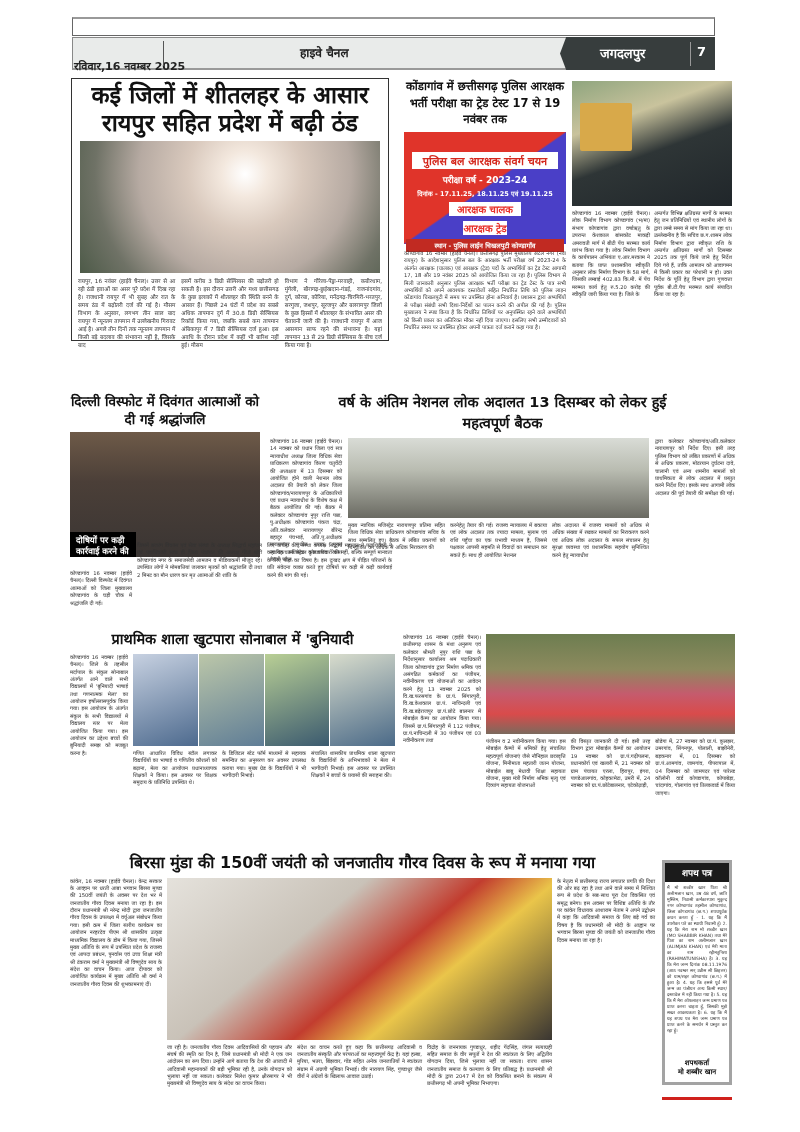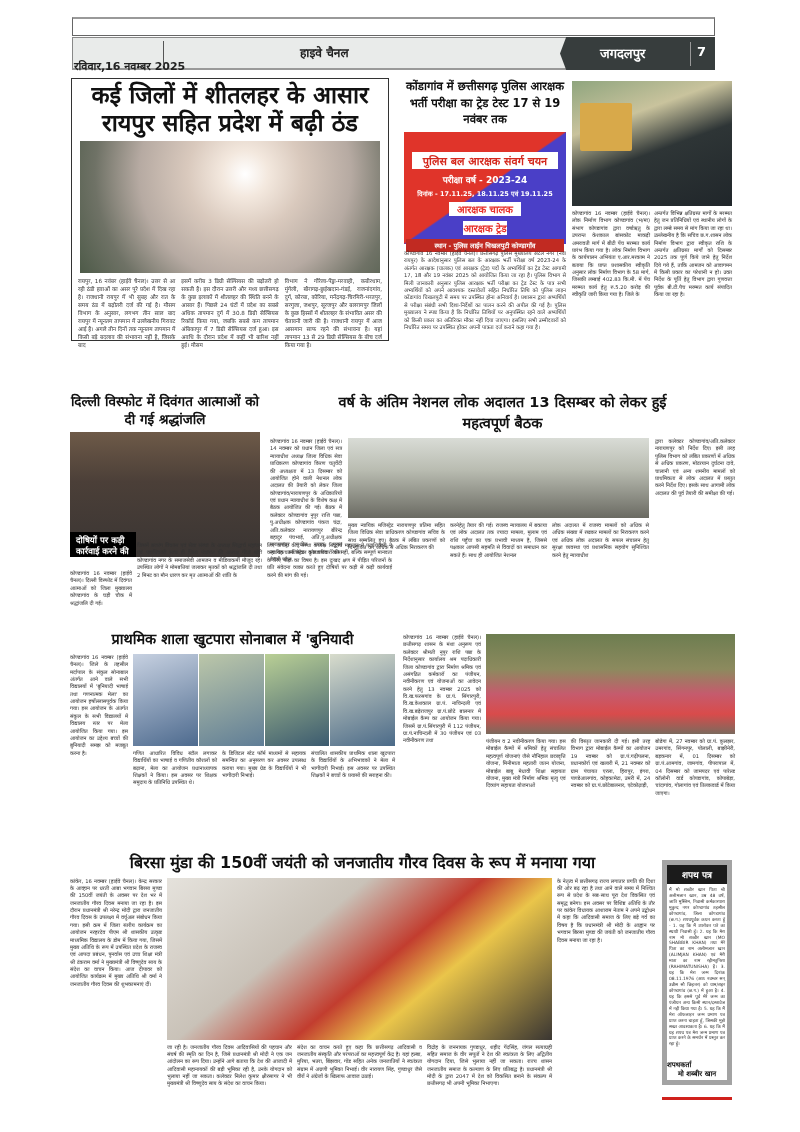--- a/index.html
+++ b/index.html
@@ -12,21 +12,21 @@
 .cols{display:flex;gap:6px}
 .cols > div{flex:1}
 .caption{background:#000;color:#fff;font-weight:bold;text-align:left;padding:3px 6px;font-size:10.5px;line-height:1.3}
 .banner{background:linear-gradient(to bottom right,#e0342a 49.5%,#4a3fc7 50.5%);color:#fff;text-align:center;padding:6px 4px}
 .banner .l1{font-size:15px;font-weight:bold;background:#fff;color:#d4281d;margin:16px 6px 4px;padding:1px}
 .banner .l2{font-size:12px;font-weight:bold}
 .banner .l3{font-size:8px;font-weight:bold;margin-top:3px}
 .banner .l4{font-size:13px;font-weight:bold;color:#ffd23a;margin-top:4px;background:#fff;display:inline-block;padding:0 8px;color:#e8302a}
 .banner .l5{font-size:13px;font-weight:bold;color:#e8302a;margin-top:4px;background:#fff;display:inline-block;padding:0 0}
 .banner .l6{font-size:8px;font-weight:bold;margin-top:5px;background:#c12a22;padding:2px}
-.shapath{border:5px solid #a3a3a3}
+.shapath{border:3px solid #a3a3a3}
 .shapath-h{background:#1b1b1b;color:#fff;text-align:center;font-size:9px;font-weight:bold;padding:3px}
 .redline{height:3px;background:#d0211c}
 </style>
 </head>
 <body>
 
 <div class="abs" style="left:72px;top:17px;width:643px;height:19px;border:1px solid #666;border-top:2px solid #999"></div>
 <div class="abs" style="left:72px;top:37px;width:643px;height:33px;background:#e9ebea;border:1px solid #888;border-bottom:2px solid #999"></div>
 <div class="abs" style="left:74px;top:58px;font-size:11px;color:#222;font-weight:bold">रविवार,16 नवम्बर 2025</div>
 <div class="abs" style="left:163px;top:41px;width:1px;height:25px;background:#555"></div>
@@ -148,16 +148,16 @@
         <div class="body" style="font-size:5.2px">विद्रोह के जननायक गुण्डाधुर, शहीद गेंदसिंह, जंगल सत्याग्रही सहित समाज के वीर सपूतों ने देश की स्वतंत्रता के लिए अद्वितीय योगदान दिया, जिसे भुलाया नहीं जा सकता। राज्य शासन जनजातीय समाज के कल्याण के लिए प्रतिबद्ध है। प्रधानमंत्री श्री मोदी के द्वारा 2047 में देश को विकसित बनाने के संकल्प में छत्तीसगढ़ भी अपनी भूमिका निभाएगा।</div>
       </div>
     </div>
     <div class="body" style="flex:0 0 98px;font-size:5.2px">के नेतृत्व में छत्तीसगढ़ राज्य लगातार प्रगति की दिशा की ओर बढ़ रहा है तथा आने वाले समय में निश्चित रूप से प्रदेश के सब-साथ पूरा देश विकसित एवं समृद्ध बनेगा। इस अवसर पर विशिष्ट अतिथि के तौर पर कांकेर विधायक आशाराम नेताम ने अपने उद्बोधन में कहा कि आदिवासी समाज के लिए बड़े गर्व का विषय है कि प्रधानमंत्री श्री मोदी के आह्वान पर भगवान बिरसा मुण्डा की जयंती को जनजातीय गौरव दिवस मनाया जा रहा है।</div>
   </div>
 </div>
 
 <div class="abs shapath" style="left:662px;top:860px;width:70px;height:225px">
   <div class="shapath-h">शपथ पत्र</div>
   <div class="body" style="font-size:4.4px;line-height:1.35;padding:3px 2px;height:176px;overflow:hidden">मैं मो शब्बीर खान पिता श्री अलीमजान खान, उम्र 48 वर्ष, जाति मुस्लिम, निवासी कर्मकारपारा मुकुन्द नगर कोण्डागांव तहसील कोण्डागांव, जिला कोण्डागांव (छ.ग.) शपथपूर्वक कथन करता हूँ - 1. यह कि मैं उपरोक्त पते का स्थायी निवासी हूँ। 2. यह कि मेरा नाम मो शब्बीर खान (MO SHABBIR KHAN) तथा मेरे पिता का नाम अलीमजान खान (ALIMJAN KHAN) एवं मेरी माता का नाम रहीमतुनिशा (RAHIMATUNISHA) है। 3. यह कि मेरा जन्म दिनांक 08.11.1976 (आठ नवम्बर सन् उन्नीस सौ छिहत्तर) को ग्राम/शहर कोण्डागांव (छ.ग.) में हुआ है। 4. यह कि इससे पूर्व मेरे जन्म का पंजीयन अन्य किसी स्थान/दस्तावेज में नहीं किया गया है। 5. यह कि मैं मेरा ऑफलाइन जन्म प्रमाण पत्र प्राप्त करना चाहता हूँ, जिसकी मुझे सख्त आवश्यकता है। 6. यह कि मैं यह शपथ पत्र मेरा जन्म प्रमाण पत्र प्राप्त करने के समर्थन में प्रस्तुत कर रहा हूँ।</div>
-  <div style="text-align:left;font-size:7px;font-weight:bold">शपथकर्ता</div>
+  <div style="text-align:center;font-size:7px;font-weight:bold">शपथकर्ता</div>
   <div style="text-align:center;font-size:7px;font-weight:bold">मो शब्बीर खान</div>
 </div>
 <div class="abs redline" style="left:662px;top:1097px;width:70px"></div>
 
 </body></html>

